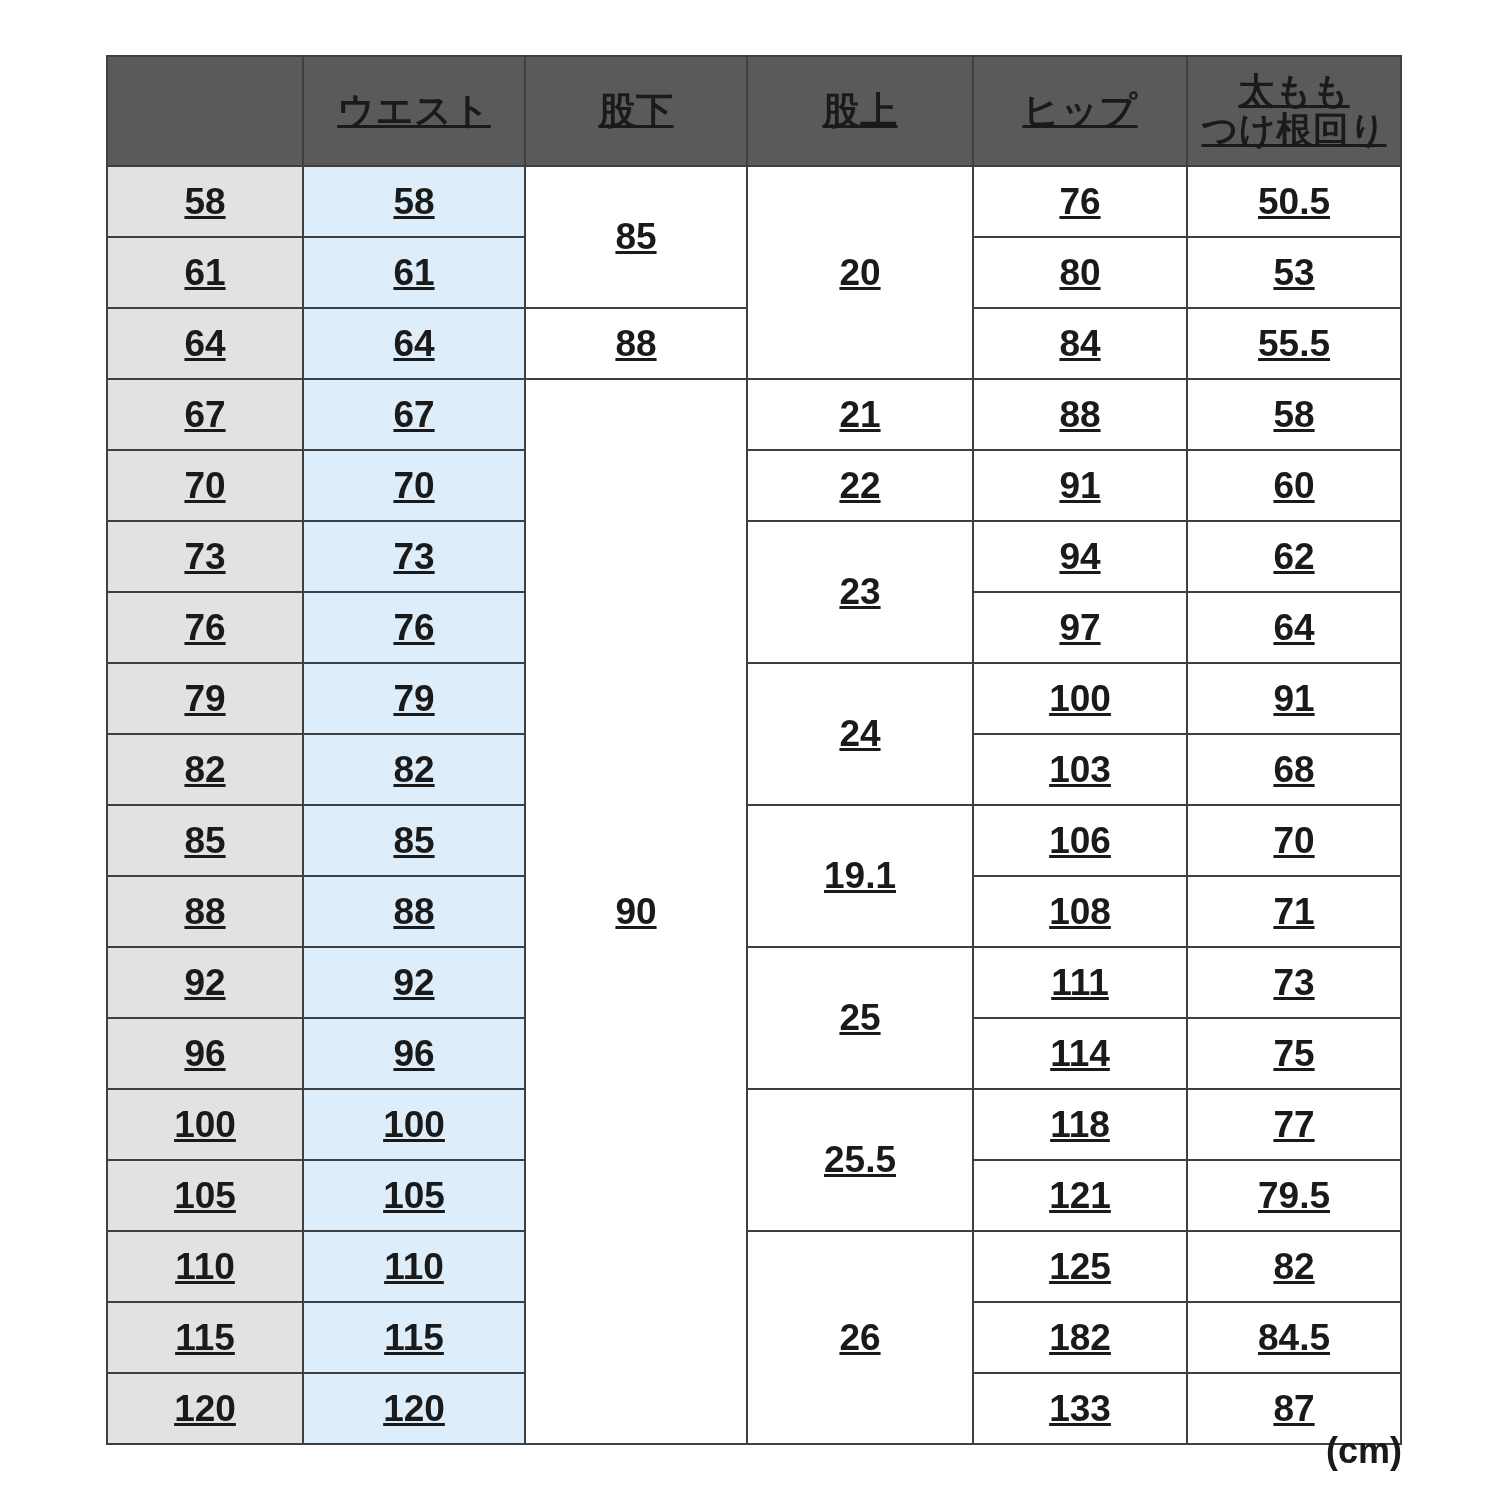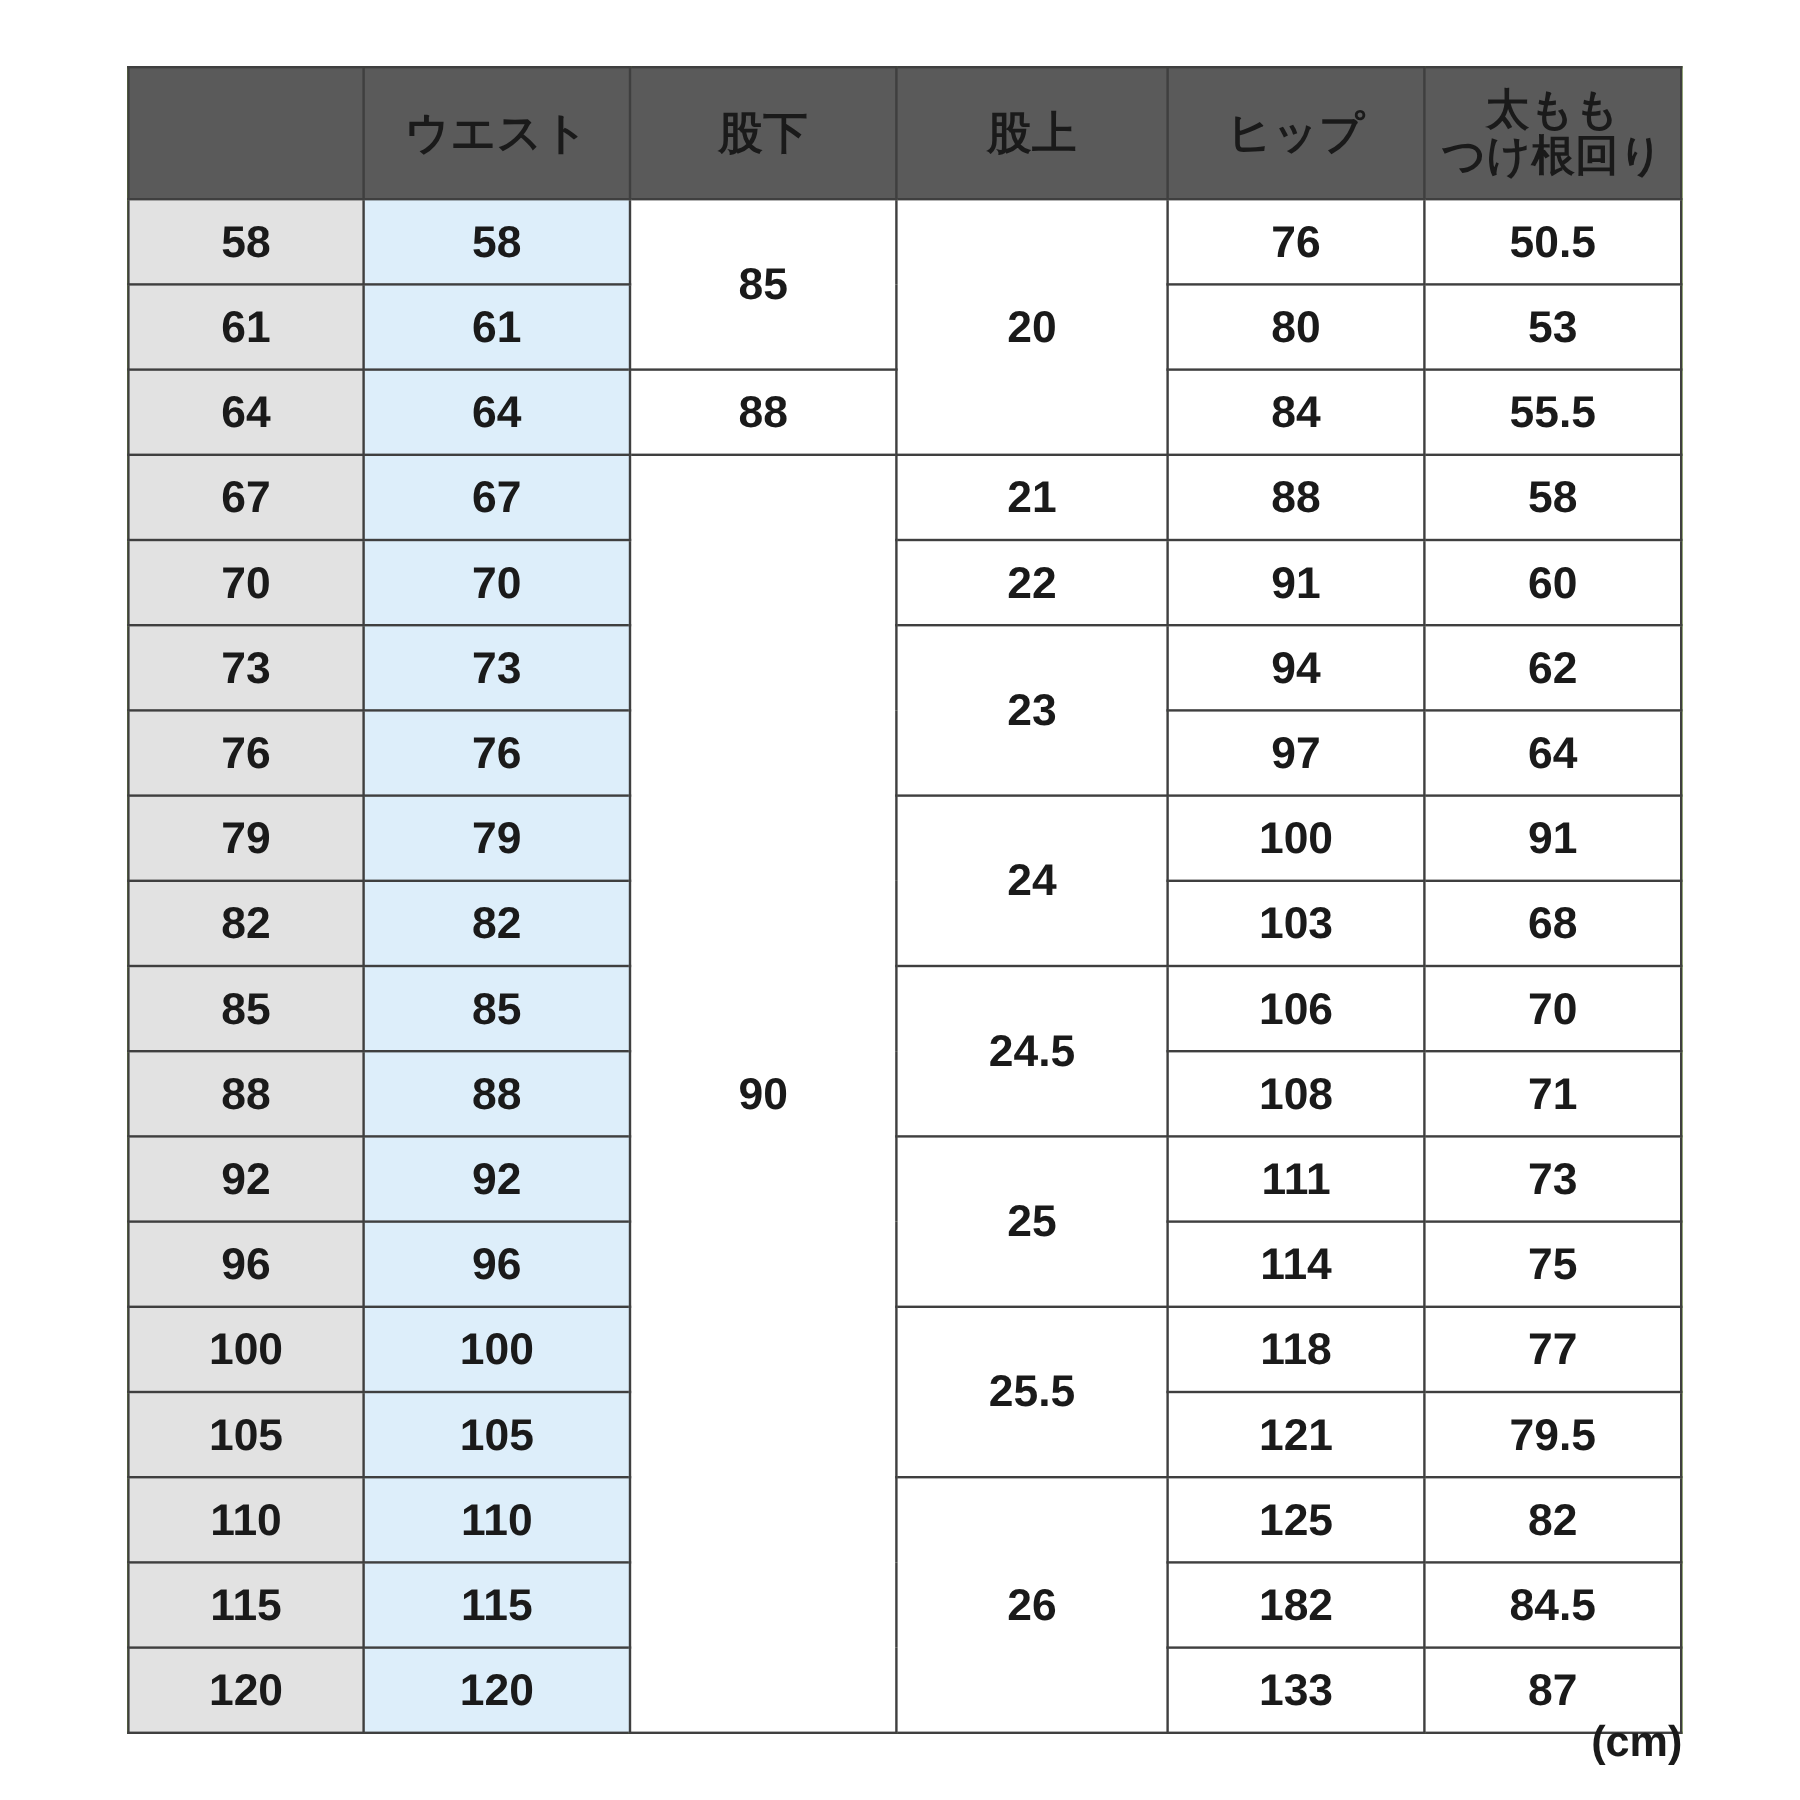--- a/index.html
+++ b/index.html
@@ -17,21 +17,22 @@
   .sheet {
     position: absolute;
     left: 106px;
     top: 55px;
     width: 1294px;
   }
   table.size-table {
     border-collapse: collapse;
     table-layout: fixed;
     width: 1294px;
-    background: #84cc16;
+    background: #d946ef;
+    text-decoration: underline;
   }
   table.size-table td, table.size-table th {
     border: 2px solid #3f3f3f;
     text-align: center;
     vertical-align: middle;
     font-weight: bold;
     font-size: 37px;
     padding: 0;
     line-height: 1.12;
     color: #1a1a1a;
@@ -167,21 +168,21 @@
         </tr>
         <tr>
           <td class="size-col">82</td>
           <td class="waist-col">82</td>
           <td class="plain">103</td>
           <td class="plain">68</td>
         </tr>
         <tr>
           <td class="size-col">85</td>
           <td class="waist-col">85</td>
-          <td class="plain" rowspan="2">24.5</td>
+          <td class="plain" rowspan="2">19.1</td>
           <td class="plain">106</td>
           <td class="plain">70</td>
         </tr>
         <tr>
           <td class="size-col">88</td>
           <td class="waist-col">88</td>
           <td class="plain">108</td>
           <td class="plain">71</td>
         </tr>
         <tr>

